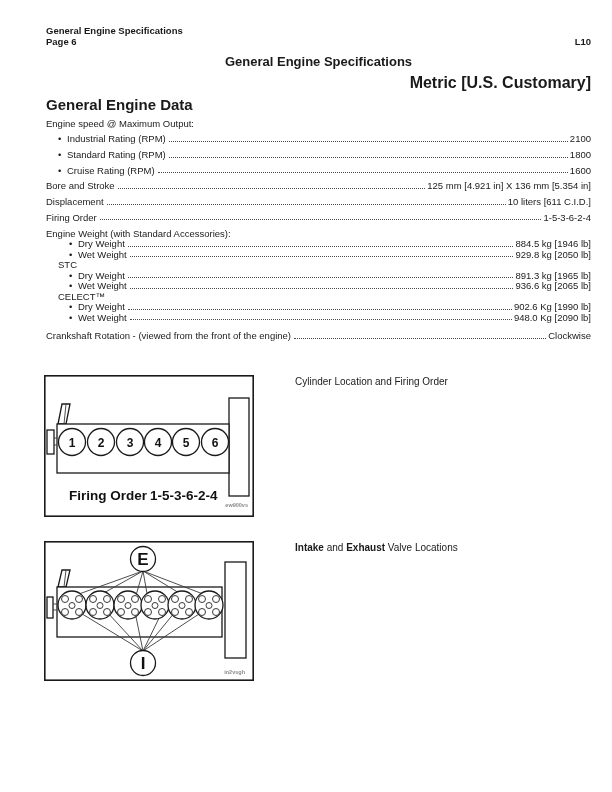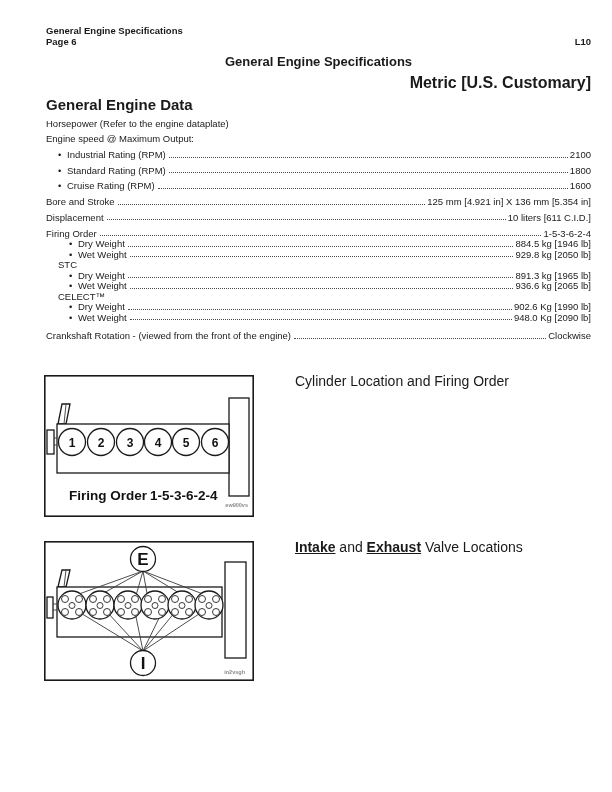--- a/index.html
+++ b/index.html
@@ -16,22 +16,22 @@
   .row{display:flex;align-items:flex-end;height:15.7px;font-size:9.5px;}
   .row.tight{height:10.5px;}
   .row.gap{margin-top:3px;text-align:right;}
   .row.ind1{padding-left:12px;}
   .row.ind2{padding-left:23px;}
   .bullet{width:9px;line-height:11px;flex:0 0 auto;}
   .lbl{white-space:pre;line-height:11px;flex:0 0 auto;}
   .leader{flex:1 1 auto;border-bottom:1.4px dotted #4a4a4a;margin:0 2px 2.5px 3px;min-width:8px;}
   .val{white-space:pre;line-height:11px;flex:0 0 auto;}
   .figure{position:absolute;}
-  .fig-caption{position:absolute;font-size:14px;line-height:11px;white-space:pre;}
-  .fig-caption .b{font-weight:bold;text-decoration:underline;}
+  .fig-caption{position:absolute;font-size:10px;line-height:11px;white-space:pre;}
+  .fig-caption .b{font-weight:bold;}
   svg .shape{fill:#ffffff;stroke:#1a1a1a;stroke-width:1.3;}
   svg .frame{fill:none;stroke:#1a1a1a;stroke-width:1.6;}
   svg .wire{fill:none;stroke:#3a3a3a;stroke-width:0.9;}
   svg .valve{fill:#ffffff;stroke:#3a3a3a;stroke-width:1;}
   svg text{font-family:"Liberation Sans",sans-serif;fill:#111;}
   .cyl-num{font-size:12px;font-weight:bold;text-anchor:middle;}
   .fo-label,.fo-value{font-size:13.5px;font-weight:bold;}
   .fig-code{font-size:5.5px;fill:#8a8a8a;text-anchor:end;font-weight:bold;}
   .ei-letter{font-size:17px;font-weight:bold;text-anchor:middle;}
 </style>
@@ -48,23 +48,20 @@
       </div>
       <div class="h-right">L10</div>
     </div>
 
     <div class="doc-title">General Engine Specifications</div>
     <div class="units">Metric [U.S. Customary]</div>
     <div class="section-heading">General Engine Data</div>
 
     <div class="specs">
       <div class="row">
-          <span class="lbl">Horsepower (Refer to the engine dataplate)</span>
-        </div>
-      <div class="row">
           <span class="lbl">Engine speed @ Maximum Output:</span>
         </div>
       <div class="row ind1">
           <span class="bullet">•</span>
           <span class="lbl">Industrial Rating (RPM)</span>
           <span class="leader"></span>
           <span class="val">2100</span>
         </div>
       <div class="row ind1">
           <span class="bullet">•</span>
@@ -85,20 +82,23 @@
         </div>
       <div class="row">
           <span class="lbl">Displacement</span>
           <span class="leader"></span>
           <span class="val">10 liters [611 C.I.D.]</span>
         </div>
       <div class="row">
           <span class="lbl">Firing Order</span>
           <span class="leader"></span>
           <span class="val">1-5-3-6-2-4</span>
+        </div>
+      <div class="row">
+          <span class="lbl">Engine Weight (with Standard Accessories):</span>
         </div>
       <div class="row tight ind2">
           <span class="bullet">•</span>
           <span class="lbl">Dry Weight</span>
           <span class="leader"></span>
           <span class="val">884.5 kg [1946 lb]</span>
         </div>
       <div class="row tight ind2">
           <span class="bullet">•</span>
           <span class="lbl">Wet Weight</span>

